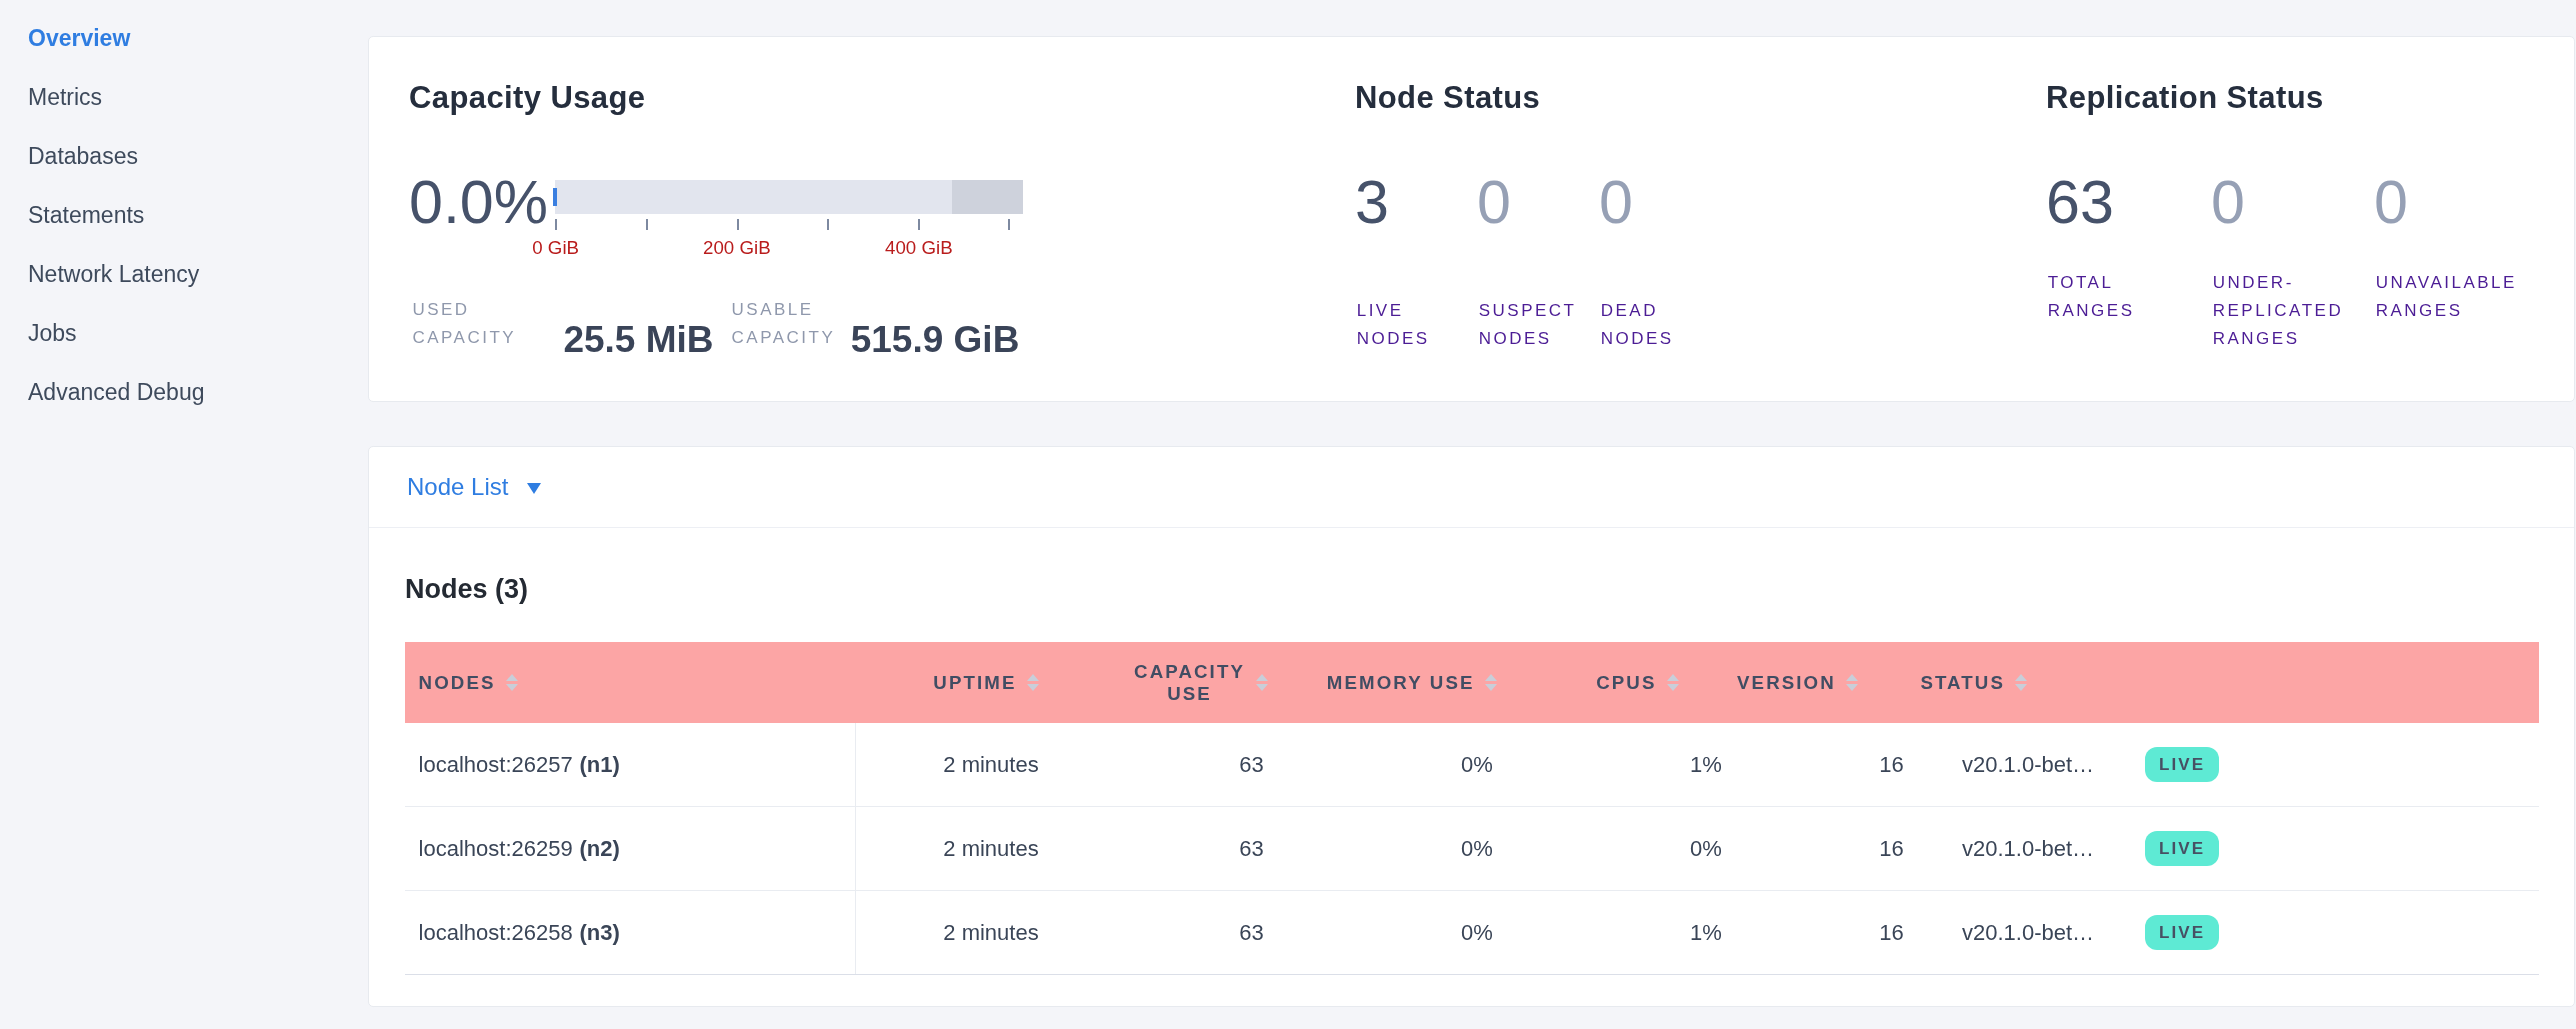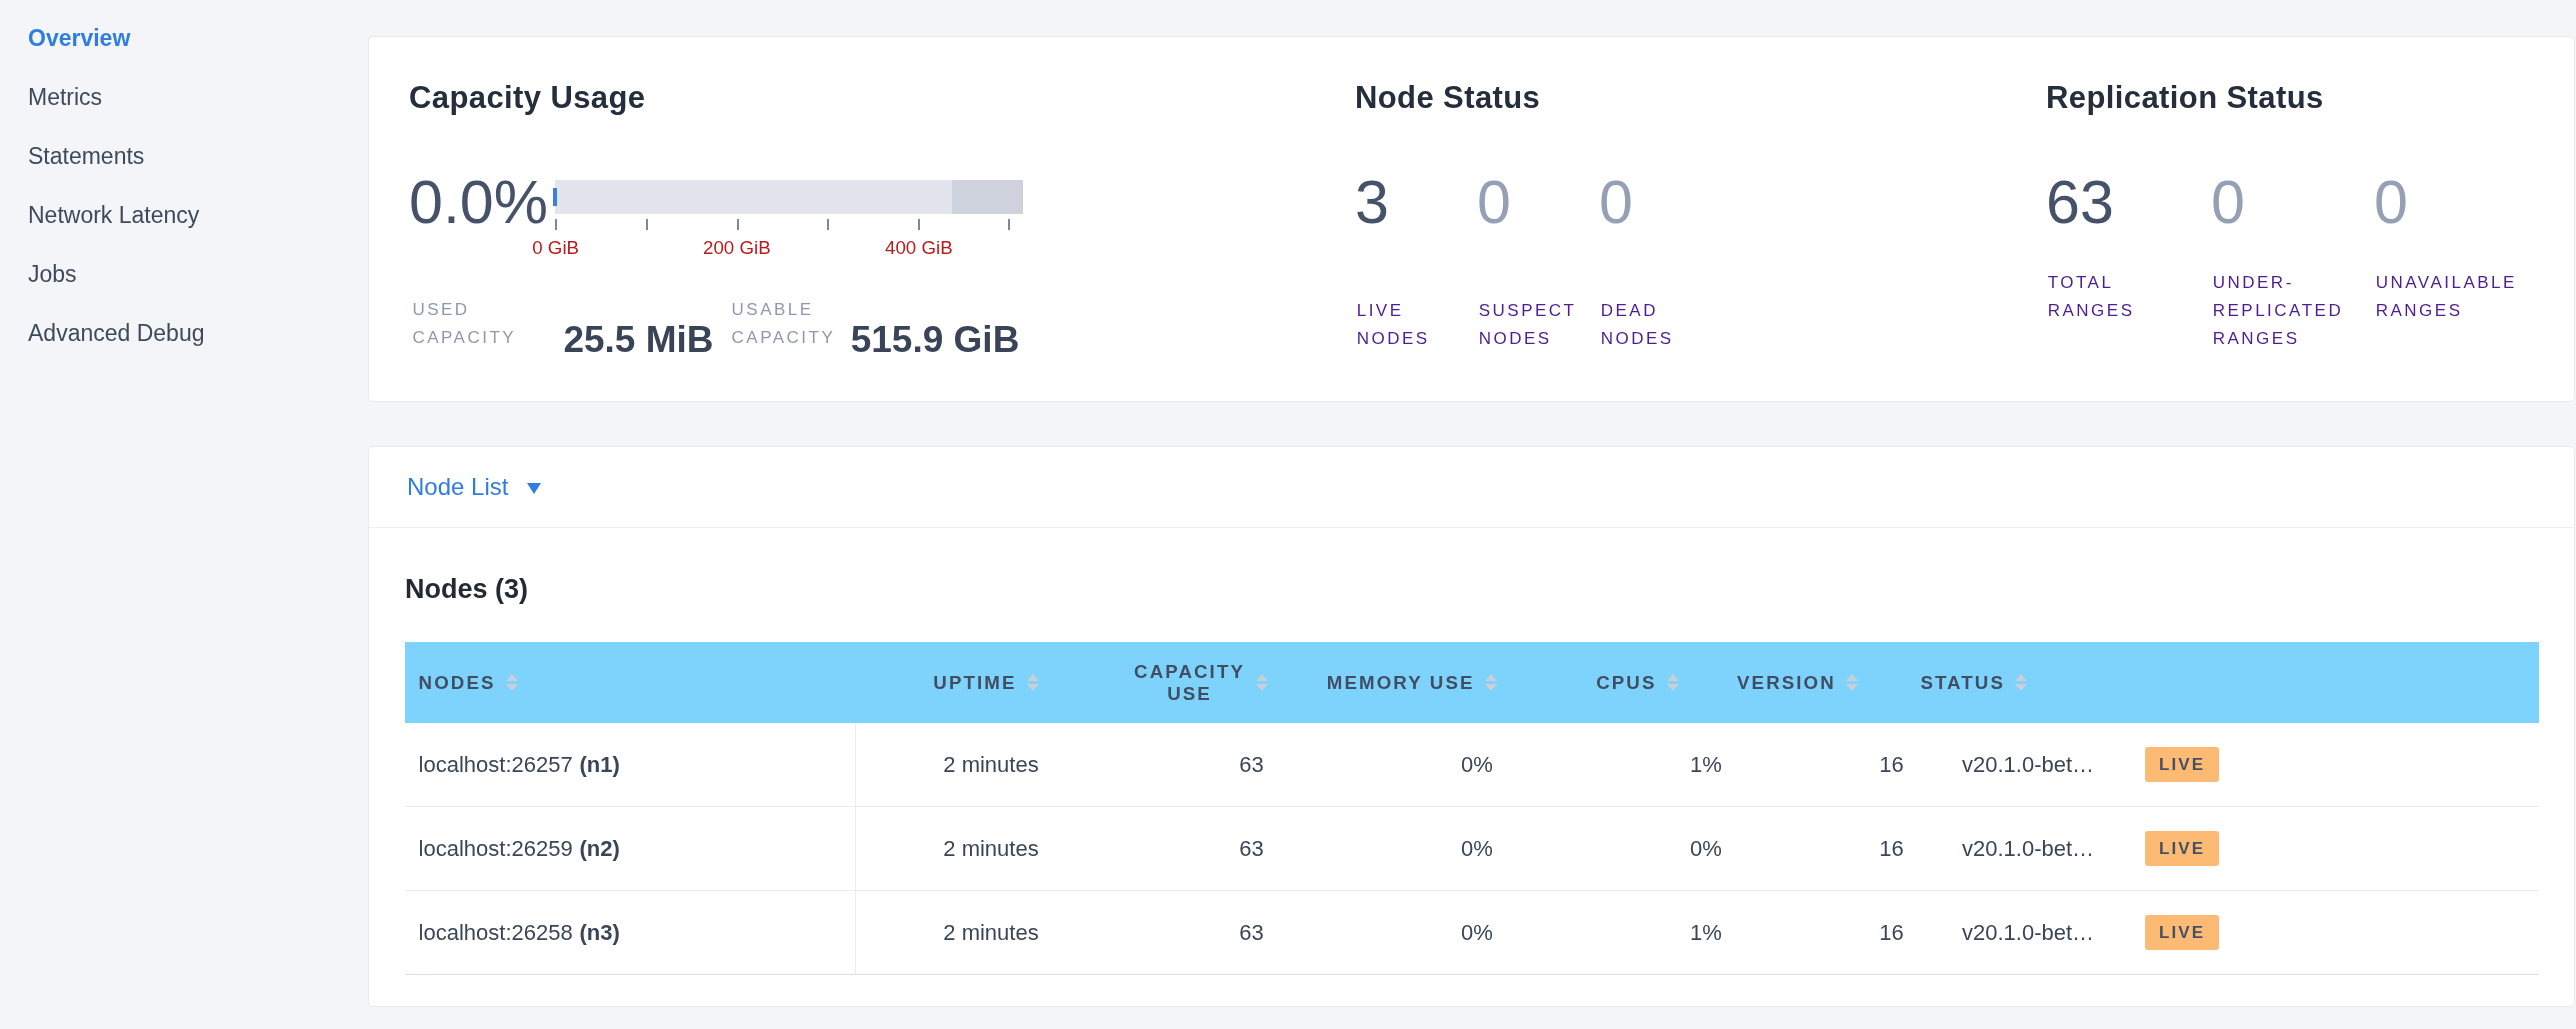--- a/index.html
+++ b/index.html
@@ -79,21 +79,21 @@
   }
   .chev {
     width:0; height:0; margin-left:18.7px; margin-top:3.4px;
     border-left:7.6px solid transparent; border-right:7.6px solid transparent;
     border-top:11px solid #2f7de1;
   }
   .card-body { padding:0 36px; }
   .nodes-heading { margin-top:44px; font-size:27px; line-height:34px; font-weight:600; color:#242a33; }
 
   .tbl { margin-top:36px; width:2134px; }
-  .thead { display:flex; height:81px; background:#7dd3fc; }
+  .thead { display:flex; height:81px; background:#fca5a5; }
   .th {
     display:flex; align-items:center; font-size:18.7px; font-weight:bold;
     letter-spacing:2.1px; color:#414d63; cursor:pointer;
   }
   .th-label { text-transform:uppercase; }
   .th-wrap { width:112px; text-align:center; }
   .sort-icon { display:flex; flex-direction:column; align-items:center; margin-left:10.2px; }
   .sort-up {
     width:0; height:0; border-left:6px solid transparent; border-right:6px solid transparent;
     border-bottom:7.6px solid #c9ced9;
@@ -107,32 +107,33 @@
   .tr:last-child { border-bottom:1.7px solid #dbdfe8; }
   .td { display:flex; align-items:center; font-size:22px; color:#3a4557; }
   .tr .c1 { border-right:1.7px solid #e9ecf1; }
   .c1{width:451px; padding-left:13.6px;}
   .c2{width:192px;} .c3{width:225px;} .c4{width:229px;} .c5{width:229px;} .c6{width:182px;}
   .c7{width:212px; padding-left:49px;}
   .c8{flex:1; padding-left:20.4px;}
   .num { justify-content:flex-end; padding-right:9.3px; }
   .node-name { font-weight:bold; margin-left:6.8px; }
   .badge {
-    display:inline-block; padding:7.6px 13.6px; background:#fdba74; border-radius:3px;
+    display:inline-block; padding:7.6px 13.6px; background:#5eead4; border-radius:12px;
     font-size:17px; font-weight:bold; letter-spacing:2.1px; color:#475063;
   }
 </style>
 </head>
 <body>
 
 <div class="page">
 
   <nav class="sidebar">
     <div class="nav-item active">Overview</div>
     <div class="nav-item">Metrics</div>
+    <div class="nav-item">Databases</div>
     <div class="nav-item">Statements</div>
     <div class="nav-item">Network Latency</div>
     <div class="nav-item">Jobs</div>
     <div class="nav-item">Advanced Debug</div>
   </nav>
 
   <section class="card card-top">
 
     <div class="sec sec-capacity">
       <h2 class="sec-title">Capacity Usage</h2>

